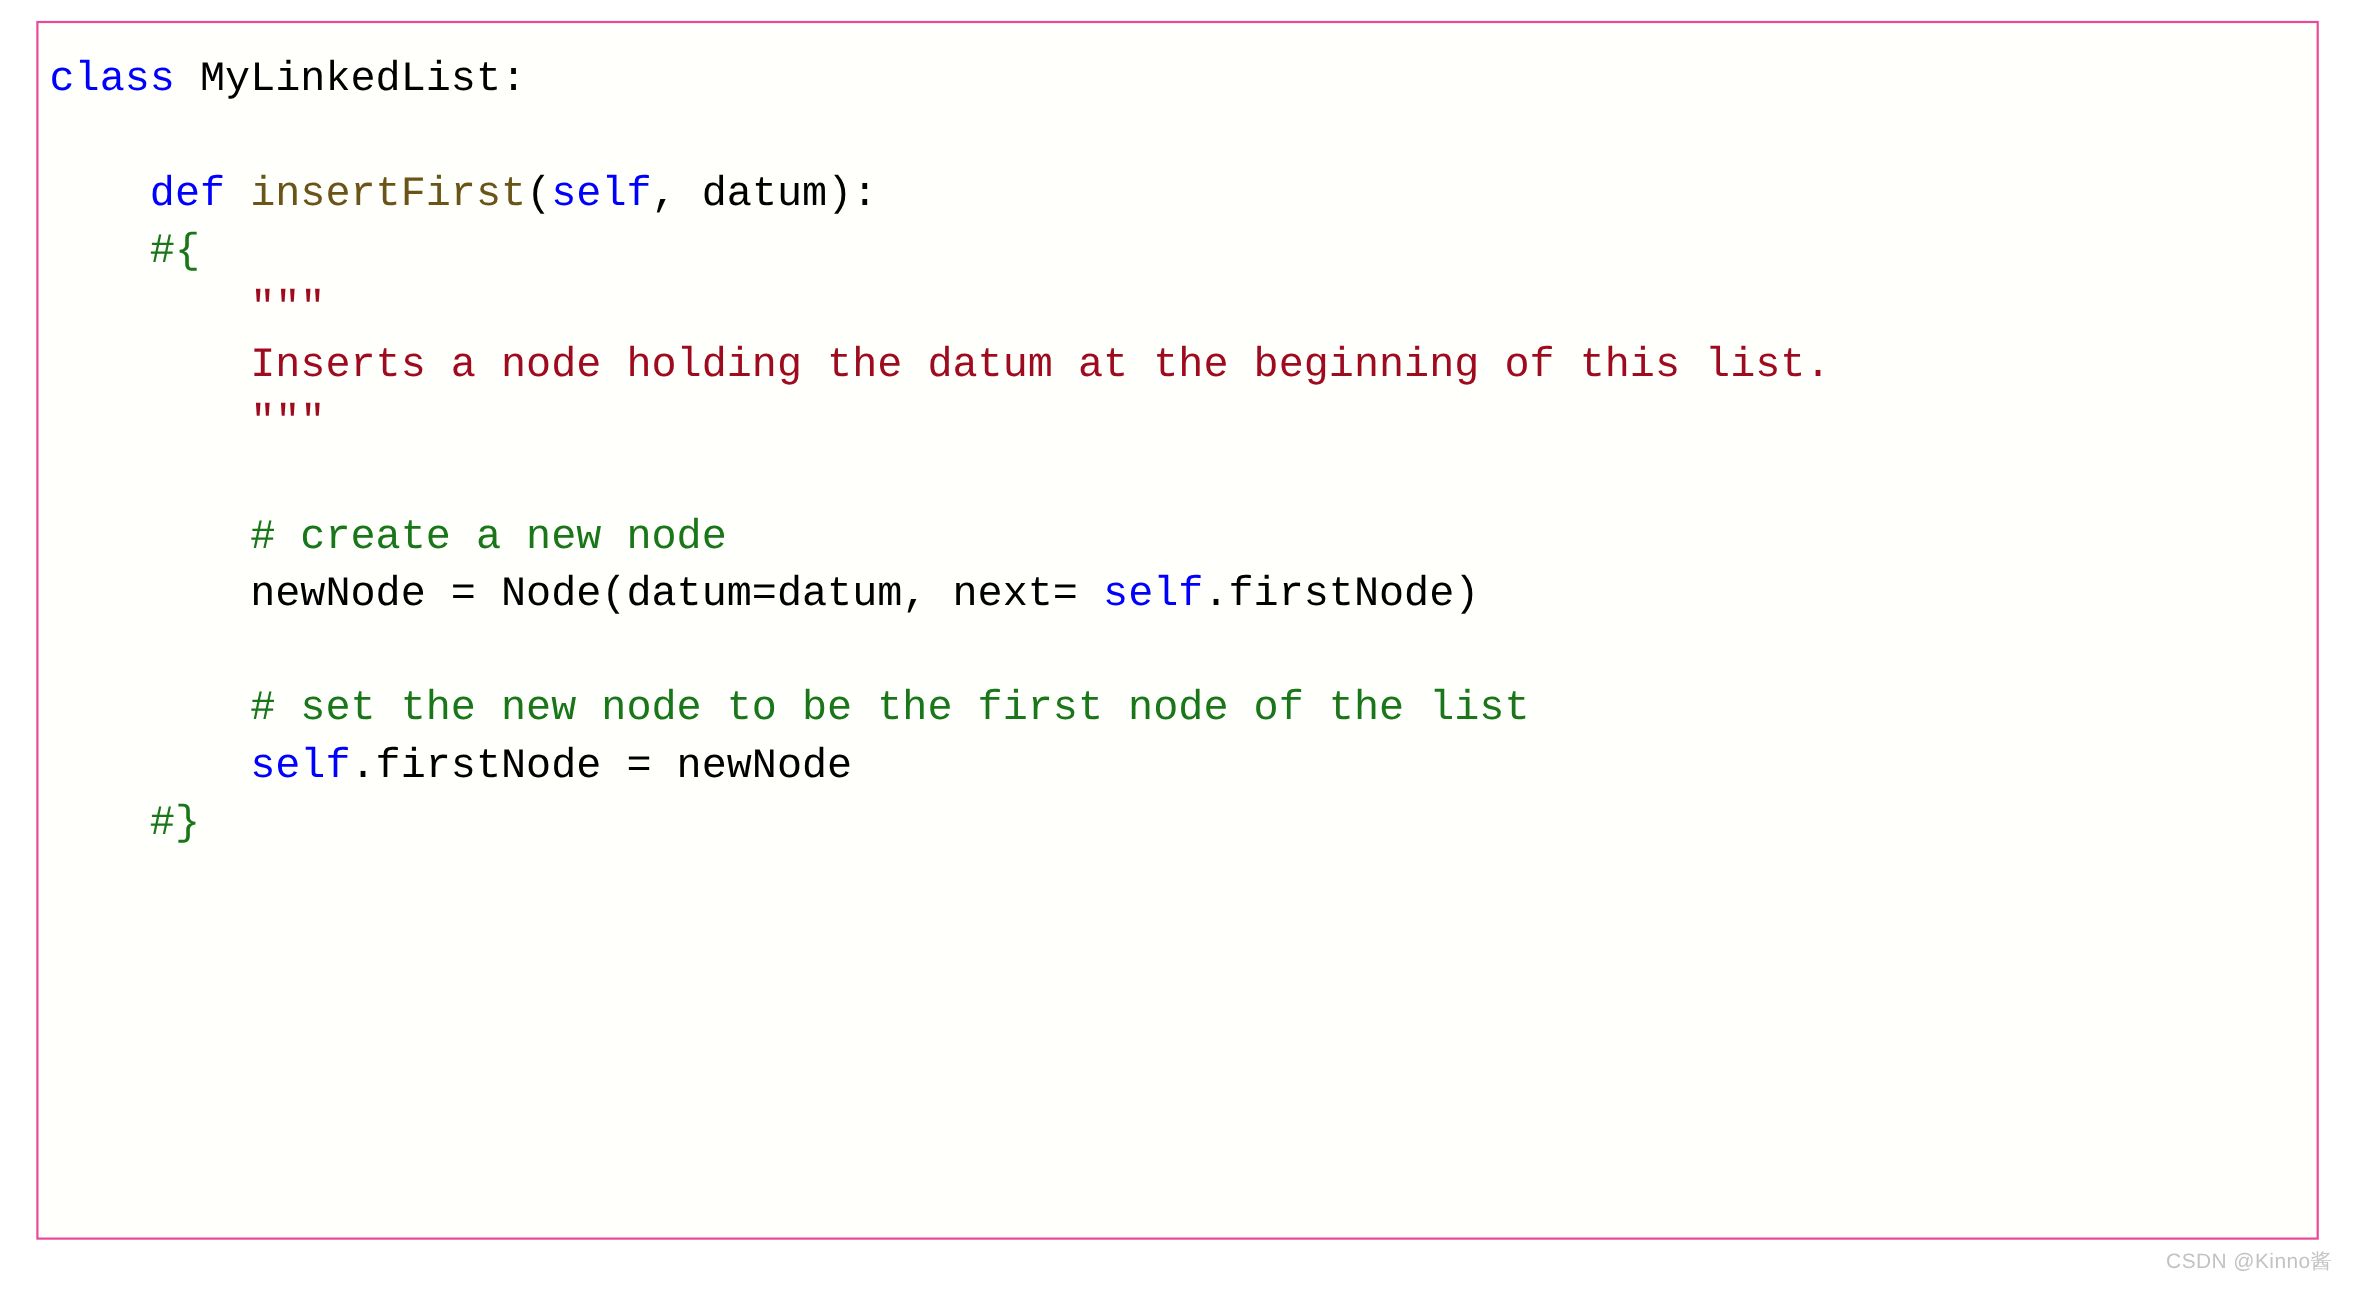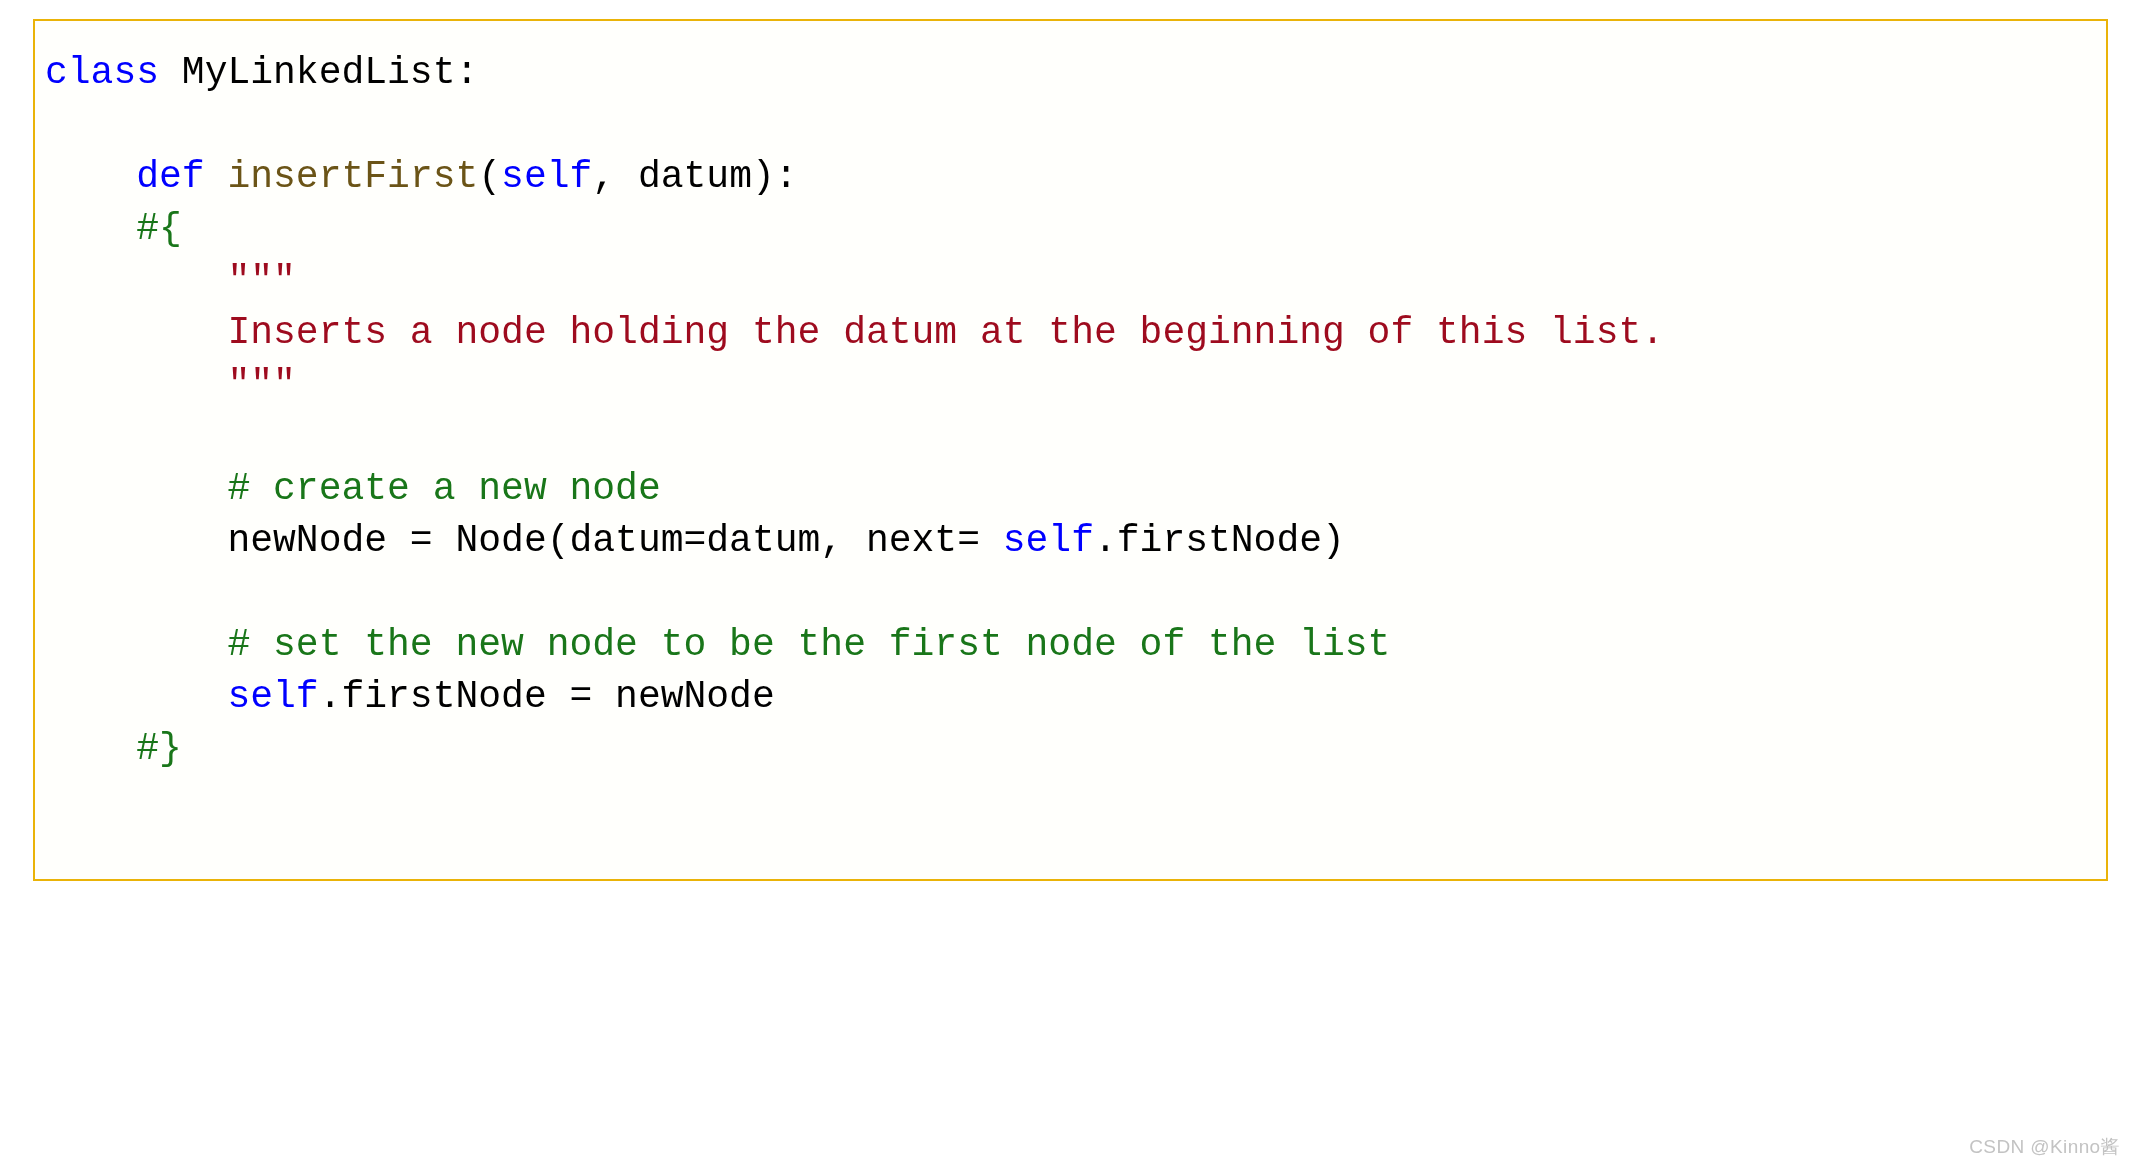--- a/index.html
+++ b/index.html
@@ -14,23 +14,23 @@
     position: relative;
     font-family: "Liberation Sans", sans-serif;
     overflow: hidden;
   }
 
   #code-card {
     position: absolute;
     left: 33px;
     top: 19px;
     width: 2075px;
-    height: 862px;
+    height: 1108px;
     box-sizing: border-box;
-    border: 2px solid #eab308;
+    border: 2px solid #ec4899;
     background: #fffffc;
   }
 
   #code-block {
     margin: 0;
     padding: 26px 0 0 10px;
     font-family: "Liberation Mono", "DejaVu Sans Mono", monospace;
     font-size: 38px;
     line-height: 52px;
     letter-spacing: 0px;

